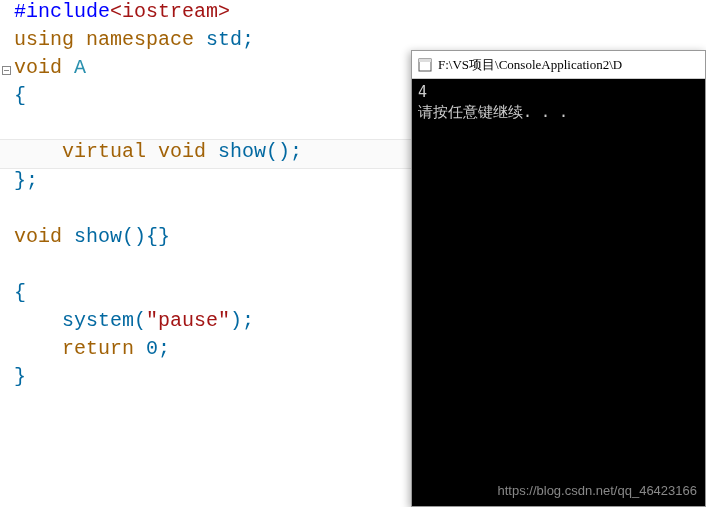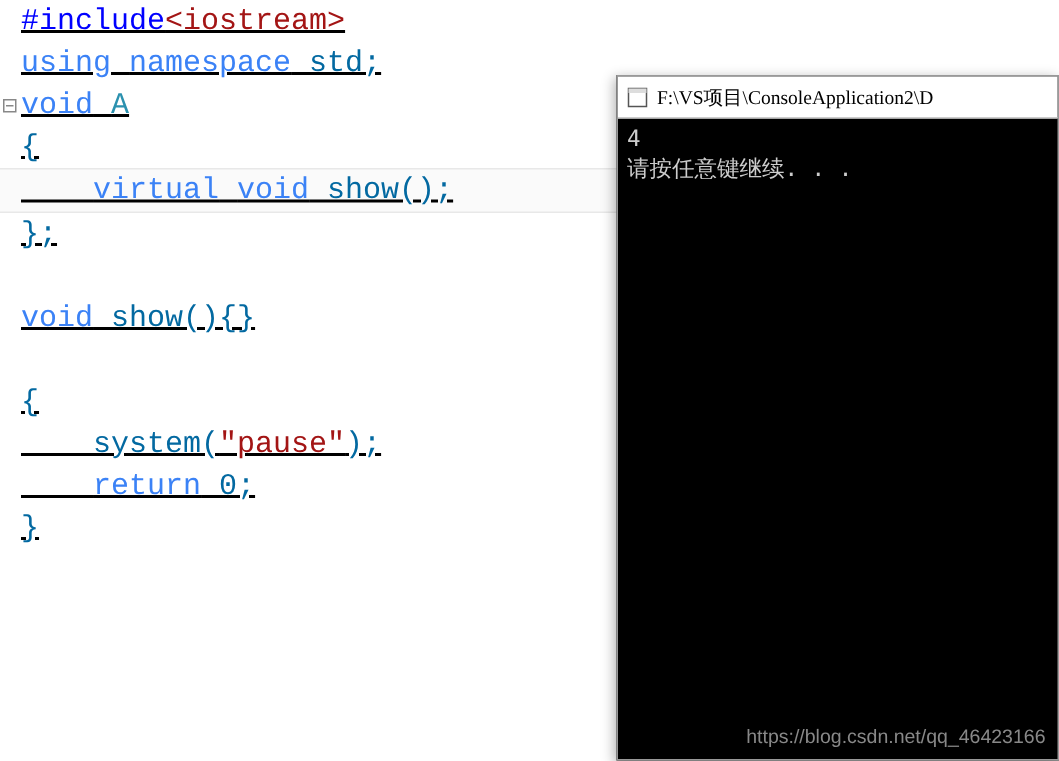--- a/index.html
+++ b/index.html
@@ -16,44 +16,43 @@
       position: absolute;
       left: 0;
       top: 0;
       width: 100%;
       height: 100%;
       background: #fff;
     }
     .line {
       display: flex;
       height: 28px;
-      align-items: center;
-      text-decoration: underline;
     }
     .gutter {
       width: 12px;
       flex-shrink: 0;
       display: flex;
       align-items: center;
       justify-content: center;
       color: #888;
       font-size: 12px;
       user-select: none;
     }
     .code {
       white-space: pre;
       padding-left: 2px;
     }
     .line.highlight {
       background: #fafafa;
       border-top: 1px solid #e8e8e8;
       border-bottom: 1px solid #e8e8e8;
       height: 30px;
+      margin-top: 27px;
     }
-    .kw-blue { color: #3b82f6; }
+    .kw-blue { color: #a16207; }
     .kw-teal { color: #2b91af; }
     .str-red { color: #a31515; }
     .preproc { color: #0000ff; }
     .txt { color: #0369a1; }
     .angle { color: #a31515; }
 
     .console-window {
       position: absolute;
       top: 50px;
       right: 0;

